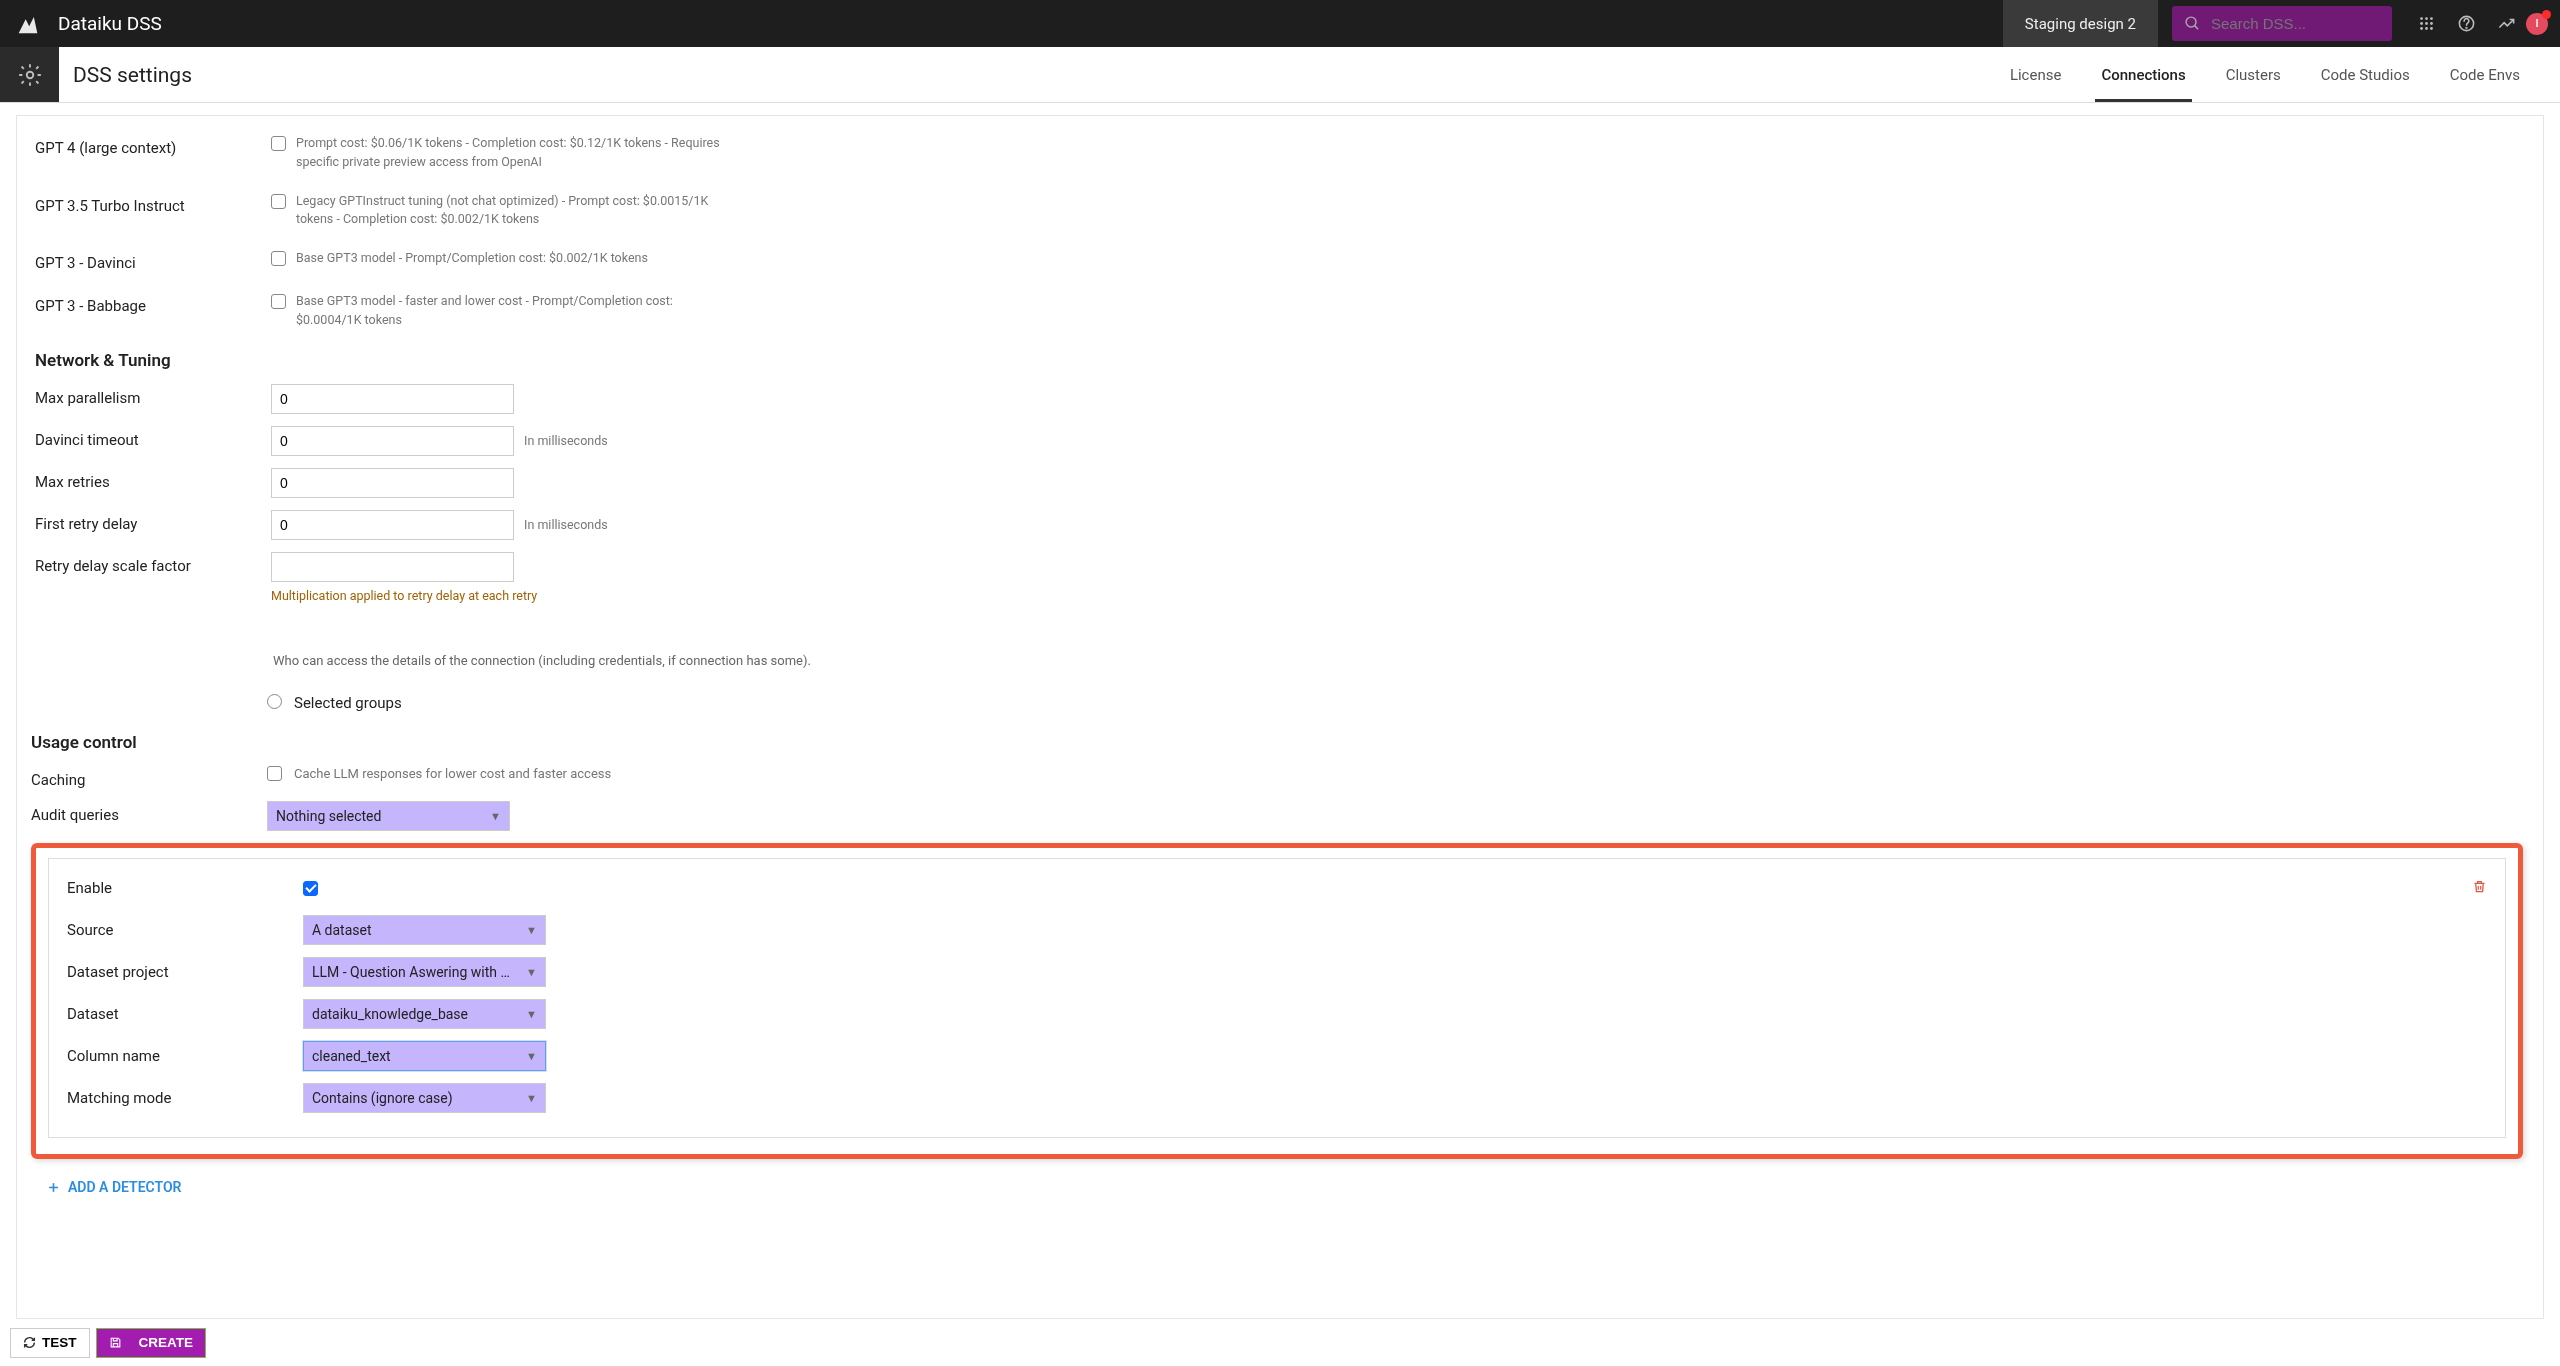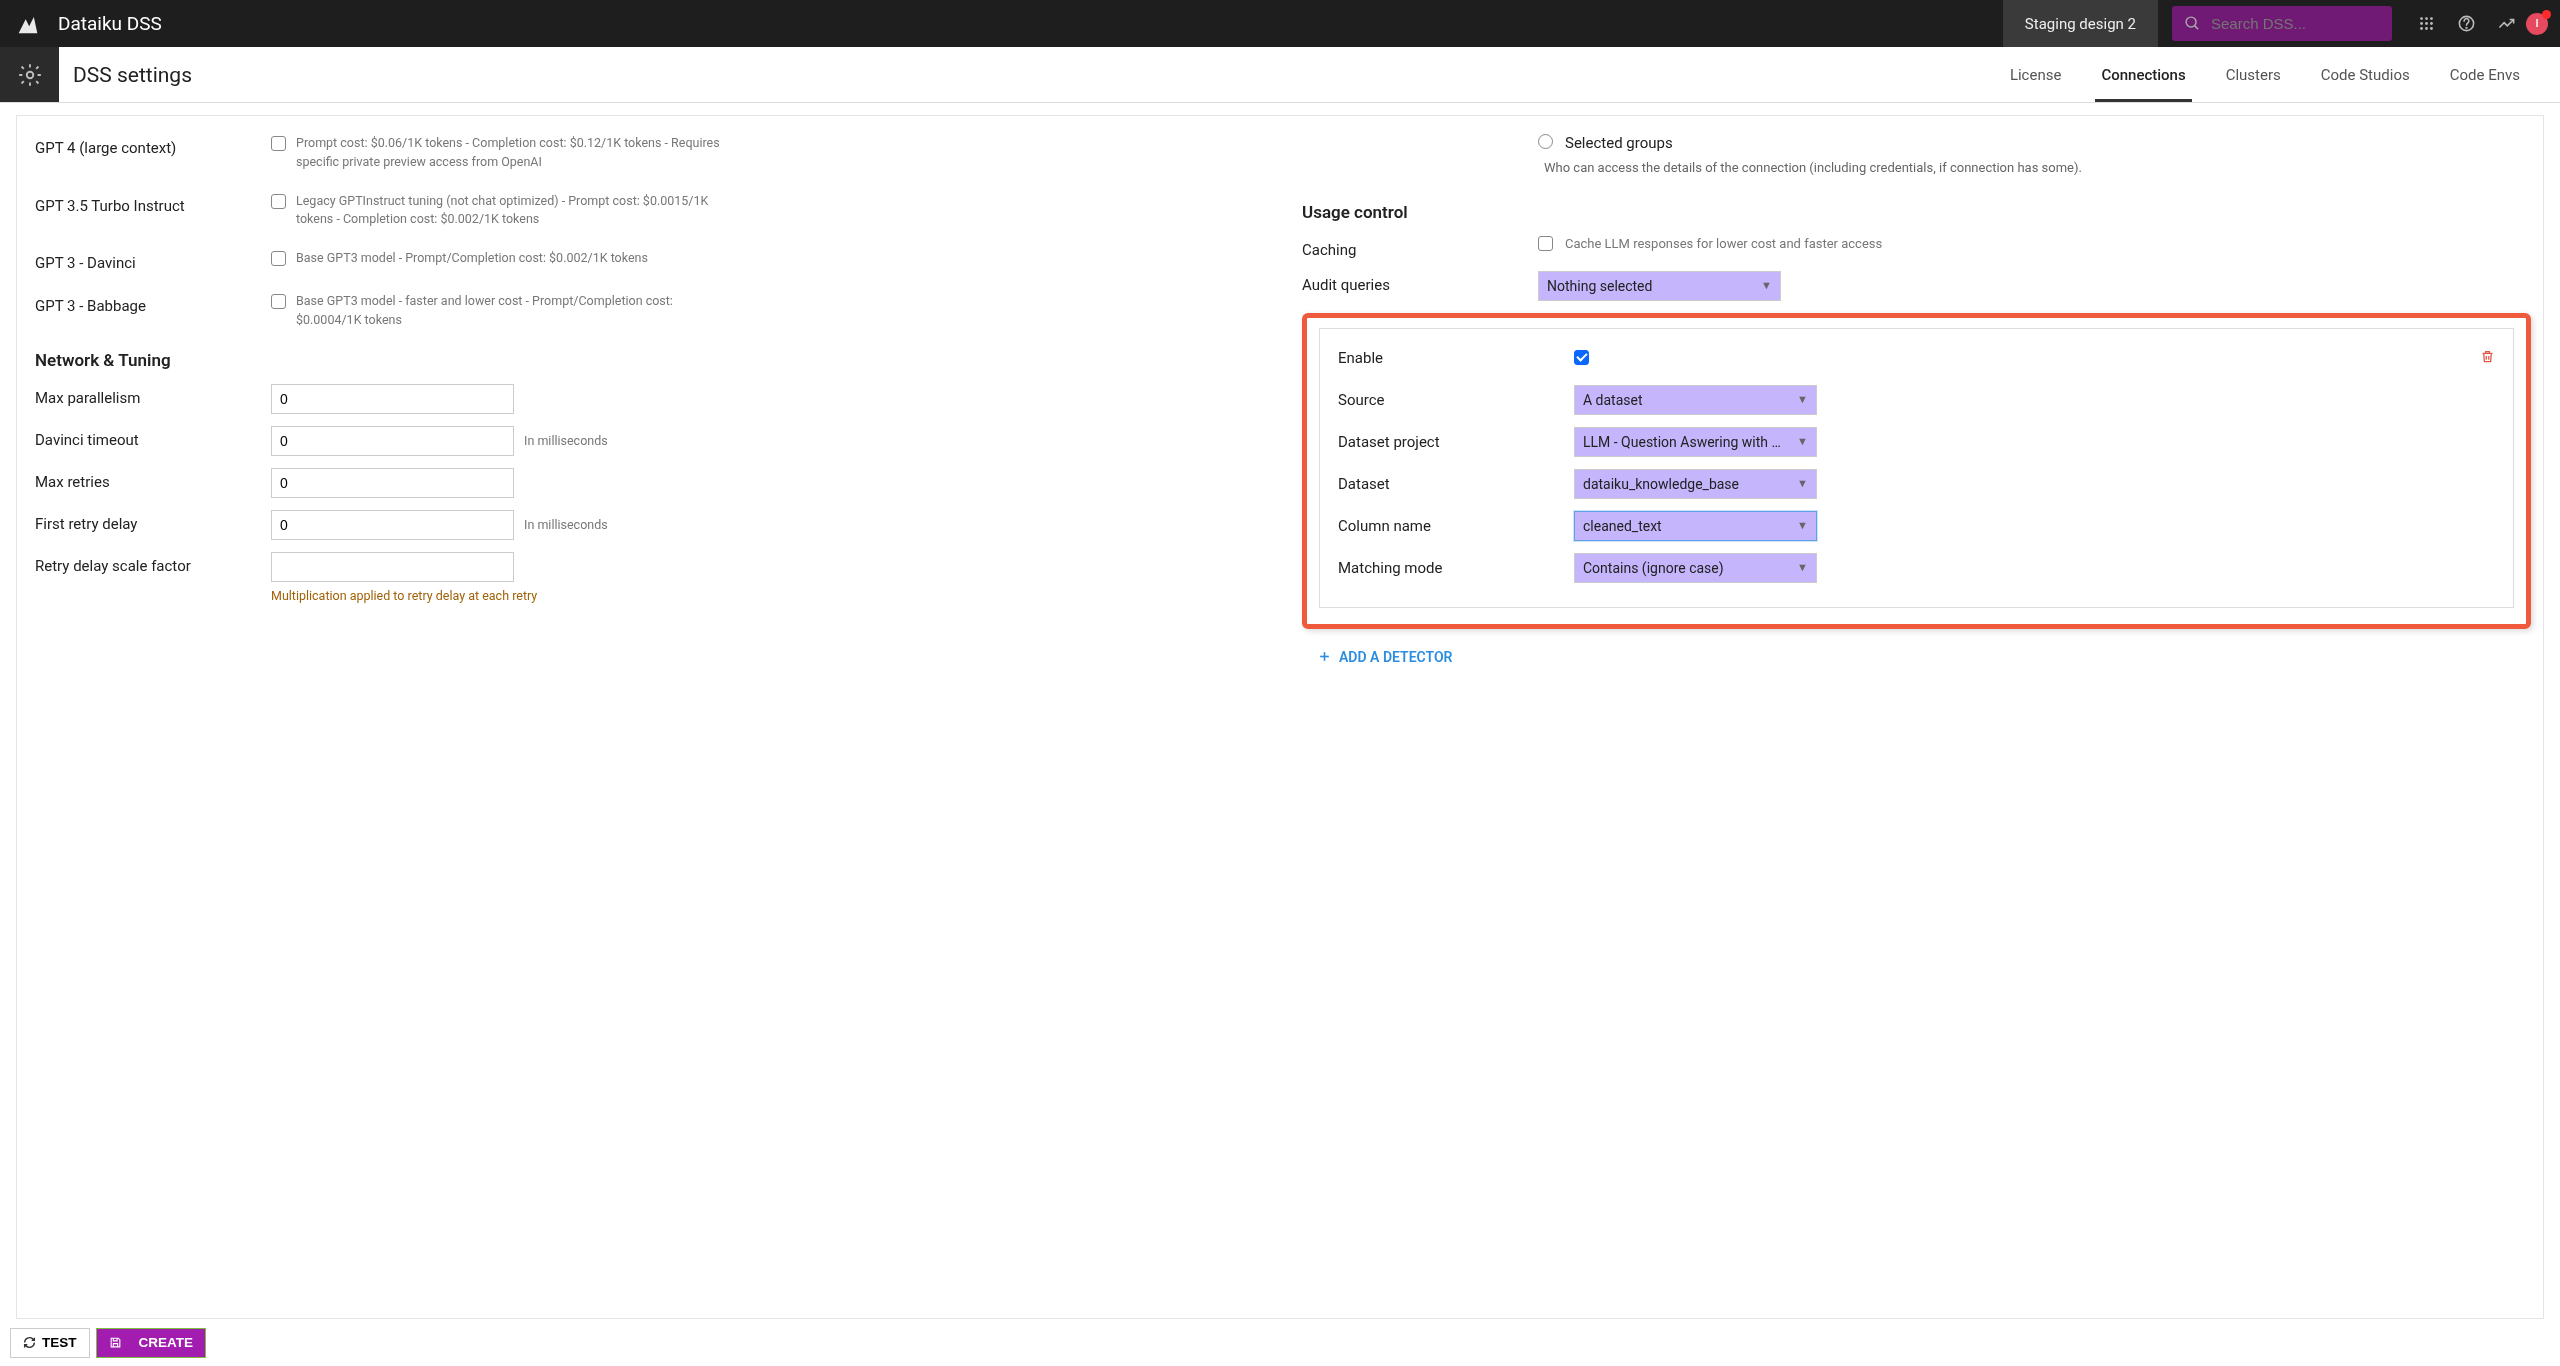--- a/index.html
+++ b/index.html
@@ -24,21 +24,21 @@
 .page-title { font-size: 21px; padding-left: 14px; display: flex; align-items: center; }
 .subheader-spacer { flex: 1; }
 .tabs { display: flex; align-items: stretch; padding-right: 20px; }
 .tab { padding: 0 20px; display: flex; align-items: center; font-size: 15px; color: #555; cursor: pointer; position: relative; }
 .tab.active { color: #222; font-weight: 500; }
 .tab.active::after { content: ''; position: absolute; bottom: 0; left: 14px; right: 14px; height: 3px; background: #333; }
 
 
 .main { padding: 12px 16px 0 16px; height: calc(100vh - 47px - 56px - 47px); overflow: hidden; }
 .content-card { background: #fff; border: 1px solid #e5e5e5; height: 100%; overflow-y: auto; padding: 0; }
-.cols { display: flex; gap: 8px; }
+.cols { display: flex; gap: 0; flex-direction: column; }
 .col-left { flex: 0 0 50%; padding: 18px 20px 18px 18px; }
 .col-right { flex: 0 0 50%; padding: 18px 20px 18px 14px; }
 
 .form-row { display: flex; align-items: flex-start; margin-bottom: 12px; }
 .form-label { width: 236px; flex-shrink: 0; padding-top: 5px; font-size: 15px; }
 .form-control { flex: 1; }
 .text-input { width: 243px; height: 30px; border: 1px solid #ccc; padding: 0 8px; font-size: 14px; }
 .hint { font-size: 12.5px; color: #777; margin-left: 10px; }
 .hint-below { font-size: 12.5px; color: #a16207; margin-top: 6px; }
 .chk { width: 15px; height: 15px; border: 1.5px solid #888; border-radius: 3px; display: inline-block; vertical-align: top; position: relative; cursor: pointer; flex-shrink: 0; }
@@ -191,25 +191,25 @@
   <div class="form-row">
     <div class="form-label">Retry delay scale factor</div>
     <div class="form-control">
       <input class="text-input" value="" style="">
       <div class="hint-below">Multiplication applied to retry delay at each retry</div>
     </div>
   </div>
 </div>
 
 <div class="col-right">
+  <div style="padding-left:242px;font-size:13px;color:#666;line-height:1.5;margin-bottom:24px">Who can access the details of the connection (including credentials, if connection has some).</div>
   <div style="display:flex;align-items:flex-start;margin-bottom:6px;padding-left:236px">
     <span class="radio-outer"></span>
     <span style="font-size:15px">Selected groups</span>
   </div>
-  <div style="padding-left:242px;font-size:13px;color:#666;line-height:1.5;margin-bottom:24px">Who can access the details of the connection (including credentials, if connection has some).</div>
 
   <div class="section-title">Usage control</div>
 
   <div class="form-row">
     <div class="form-label">Caching</div>
     <div class="form-control" style="display:flex;align-items:center">
       <span class="chk"></span>
       <span style="font-size:13px;color:#777;margin-left:12px">Cache LLM responses for lower cost and faster access</span>
     </div>
   </div>

